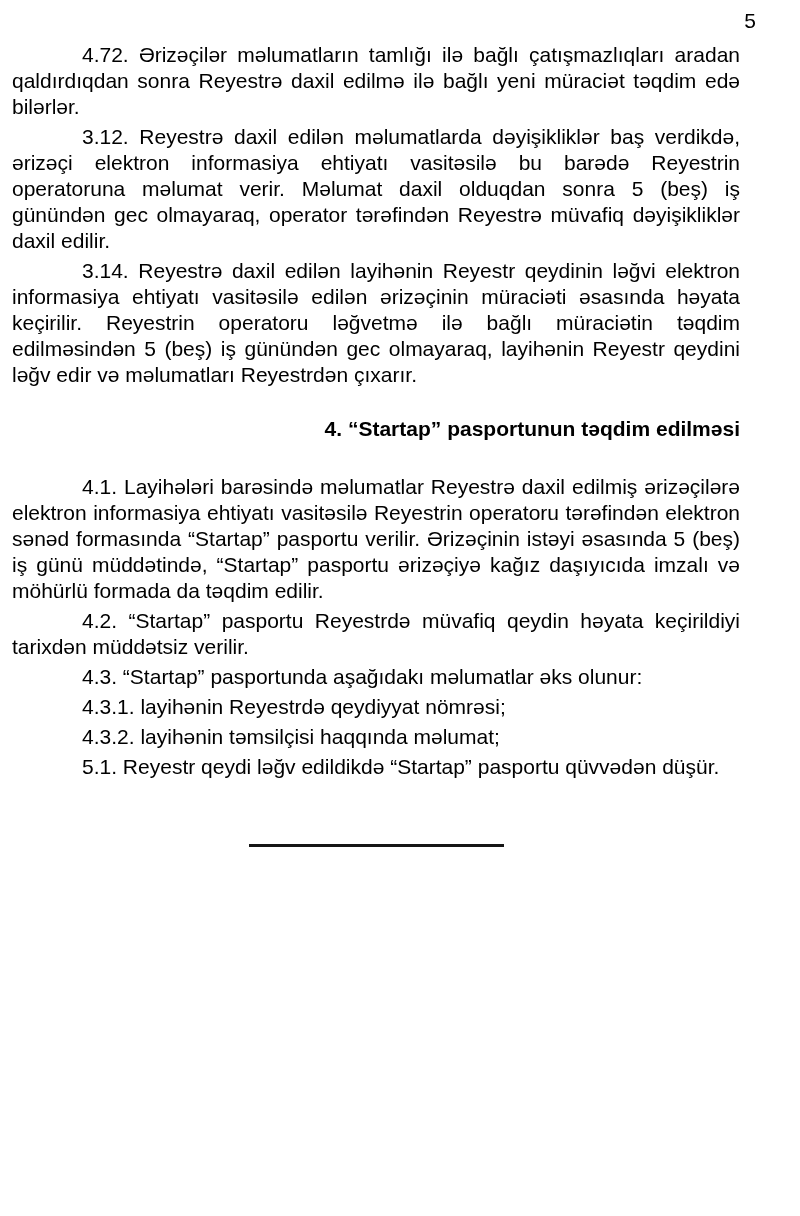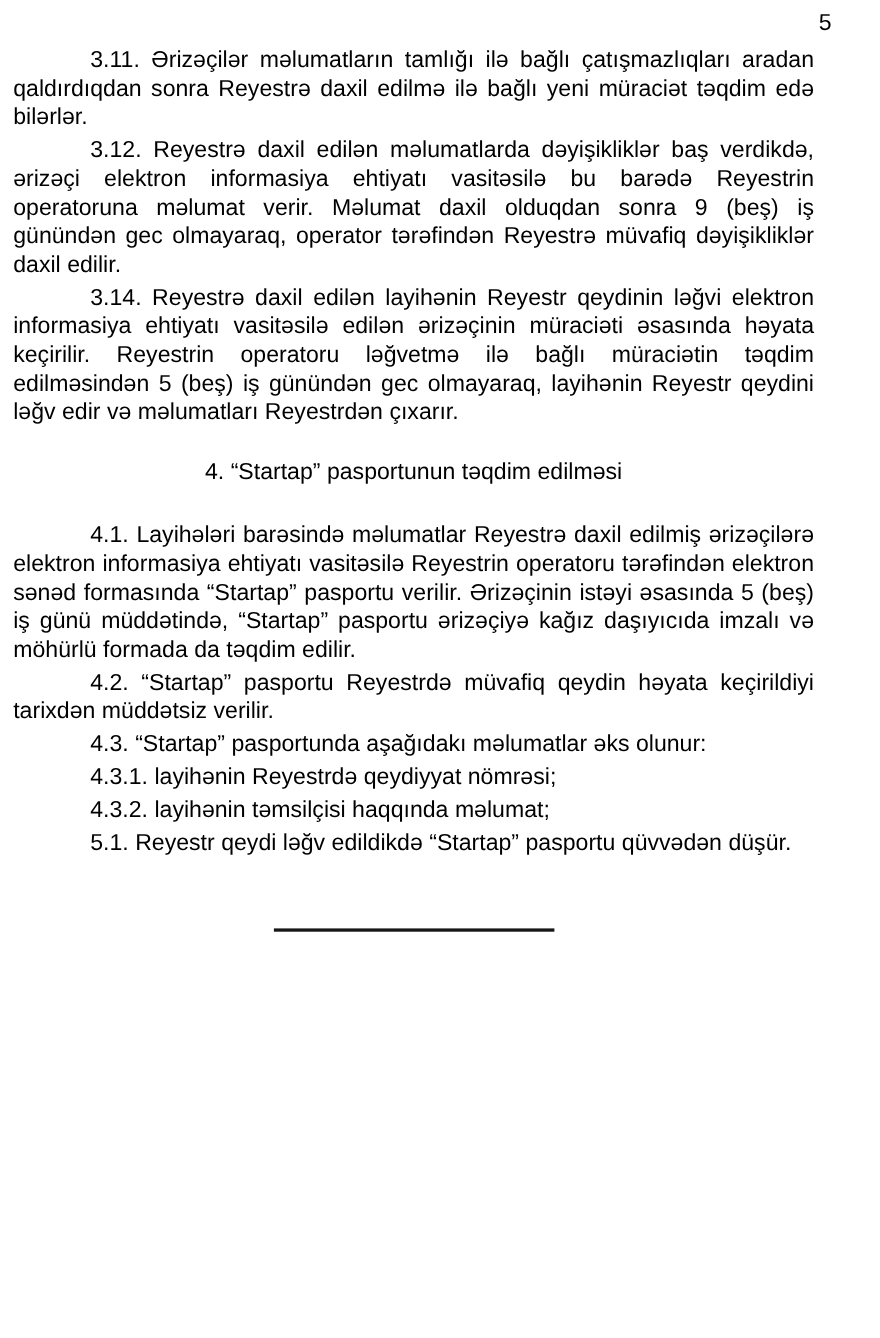--- a/index.html
+++ b/index.html
@@ -30,40 +30,40 @@
       left: 12px;
       width: 728px;
     }
     .para {
       margin: 0 0 4px 0;
       text-align: justify;
       text-indent: 70px;
     }
     .heading {
       margin: 28px 0 32px 0;
-      text-align: center;
+      text-align: right;
       text-indent: 0;
-      font-weight: normal;
+      font-weight: bold;
     }
     .divider {
       width: 255px;
       height: 0;
       border: 0;
       border-top: 3px solid #161616;
       margin: 64px auto 0 auto;
     }
   </style>
 </head>
 <body>
 
 <div class="page">
   <div class="page-number">5</div>
   <div class="content">
-      <p class="para">3.11. Ərizəçilər məlumatların tamlığı ilə bağlı çatışmazlıqları aradan qaldırdıqdan sonra Reyestrə daxil edilmə ilə bağlı yeni müraciət təqdim edə bilərlər.</p>
-      <p class="para">3.12. Reyestrə daxil edilən məlumatlarda dəyişikliklər baş verdikdə, ərizəçi elektron informasiya ehtiyatı vasitəsilə bu barədə Reyestrin operatoruna məlumat verir. Məlumat daxil olduqdan sonra 9 (beş) iş günündən gec olmayaraq, operator tərəfindən Reyestrə müvafiq dəyişikliklər daxil edilir.</p>
+      <p class="para">4.72. Ərizəçilər məlumatların tamlığı ilə bağlı çatışmazlıqları aradan qaldırdıqdan sonra Reyestrə daxil edilmə ilə bağlı yeni müraciət təqdim edə bilərlər.</p>
+      <p class="para">3.12. Reyestrə daxil edilən məlumatlarda dəyişikliklər baş verdikdə, ərizəçi elektron informasiya ehtiyatı vasitəsilə bu barədə Reyestrin operatoruna məlumat verir. Məlumat daxil olduqdan sonra 5 (beş) iş günündən gec olmayaraq, operator tərəfindən Reyestrə müvafiq dəyişikliklər daxil edilir.</p>
       <p class="para">3.14. Reyestrə daxil edilən layihənin Reyestr qeydinin ləğvi elektron informasiya ehtiyatı vasitəsilə edilən ərizəçinin müraciəti əsasında həyata keçirilir. Reyestrin operatoru ləğvetmə ilə bağlı müraciətin təqdim edilməsindən 5 (beş) iş günündən gec olmayaraq, layihənin Reyestr qeydini ləğv edir və məlumatları Reyestrdən çıxarır.</p>
       <p class="para heading">4. “Startap” pasportunun təqdim edilməsi</p>
       <p class="para">4.1. Layihələri barəsində məlumatlar Reyestrə daxil edilmiş ərizəçilərə elektron informasiya ehtiyatı vasitəsilə Reyestrin operatoru tərəfindən elektron sənəd formasında “Startap” pasportu verilir. Ərizəçinin istəyi əsasında 5 (beş) iş günü müddətində, “Startap” pasportu ərizəçiyə kağız daşıyıcıda imzalı və möhürlü formada da təqdim edilir.</p>
       <p class="para">4.2. “Startap” pasportu Reyestrdə müvafiq qeydin həyata keçirildiyi tarixdən müddətsiz verilir.</p>
       <p class="para">4.3. “Startap” pasportunda aşağıdakı məlumatlar əks olunur:</p>
       <p class="para">4.3.1. layihənin Reyestrdə qeydiyyat nömrəsi;</p>
       <p class="para">4.3.2. layihənin təmsilçisi haqqında məlumat;</p>
       <p class="para">5.1. Reyestr qeydi ləğv edildikdə “Startap” pasportu qüvvədən düşür.</p>
       <div class="divider"></div>
     </div>

